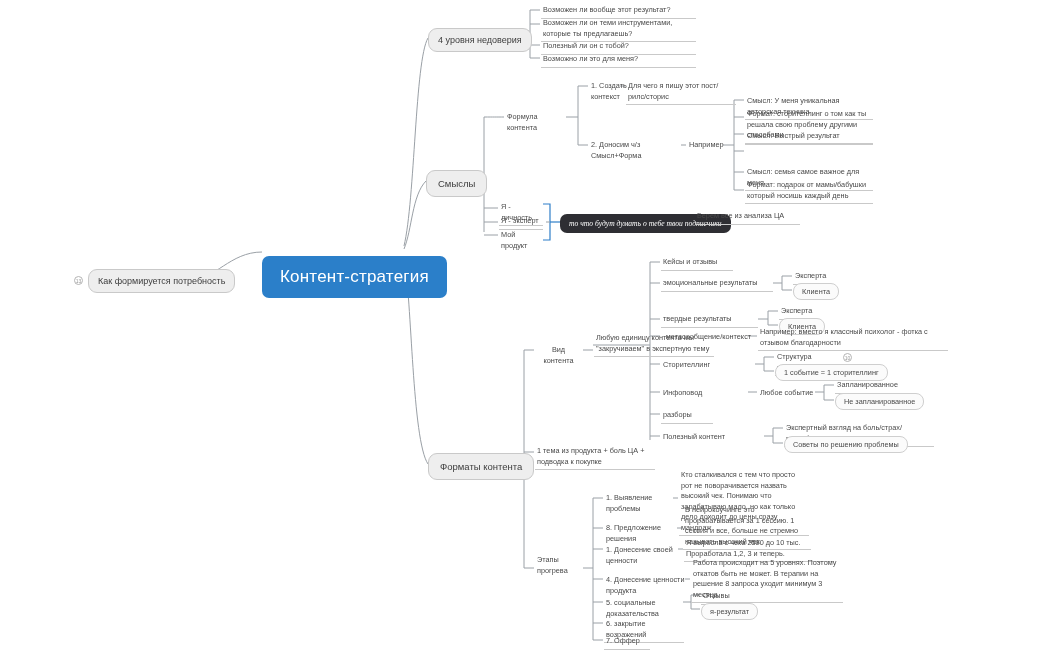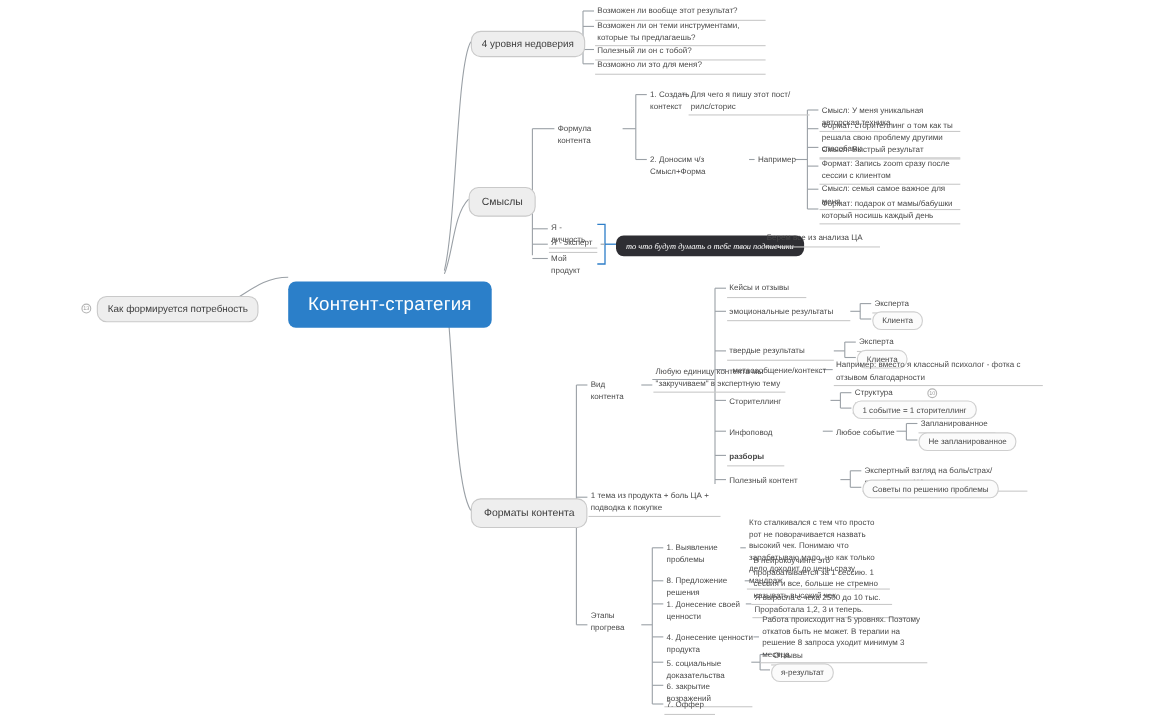--- a/index.html
+++ b/index.html
@@ -206,35 +206,34 @@
 
   <div class="node leaf nb" style="left:589px;top:79px;width:60px;">1. Создать контекст</div>
   <div class="node leaf" style="left:626px;top:79px;width:110px;">Для чего я пишу этот пост/рилс/сторис</div>
 
   <div class="node leaf nb" style="left:589px;top:138px;width:95px;">2. Доносим ч/з Смысл+Форма</div>
   <div class="node leaf nb" style="left:687px;top:138px;width:40px;">Например</div>
 
   <div class="node leaf" style="left:745px;top:94px;width:128px;">Смысл: У меня уникальная авторская техника</div>
   <div class="node leaf" style="left:745px;top:107px;width:128px;">Формат: сторителлинг о том как ты решала свою проблему другими способами</div>
   <div class="node leaf" style="left:745px;top:129px;width:128px;">Смысл: Быстрый результат</div>
-  <div class="node leaf" style="left:745px;top:142px;width:128px;">Формат: Запись zoom сразу после сессии с клиентом</div>
   <div class="node leaf" style="left:745px;top:178px;width:128px;">Формат: подарок от мамы/бабушки который носишь каждый день</div>
   <div class="node leaf" style="left:745px;top:165px;width:128px;">Смысл: семья самое важное для меня</div>
 
   <div class="node leaf" style="left:499px;top:200px;width:44px;">Я - личность</div>
   <div class="node leaf" style="left:499px;top:214px;width:44px;">Я - эксперт</div>
   <div class="node leaf nb" style="left:499px;top:228px;width:44px;">Мой продукт</div>
 
   <div class="node dark" style="left:560px;top:214px;">то что будут думать о тебе твои подписчики</div>
 
   <div class="node leaf" style="left:695px;top:209px;width:105px;">Берем все из анализа ЦА</div>
 
   <div class="node branch" style="left:428px;top:453px;">Форматы контента</div>
 
-  <div class="node leaf nb" style="left:535px;top:343px;width:48px;">Вид контента</div>
+  <div class="node leaf nb" style="left:535px;top:343px;width:48px;text-align:center;">Вид контента</div>
   <div class="node leaf" style="left:594px;top:331px;width:120px;">Любую единицу контента мы "закручиваем" в экспертную тему</div>
 
   <div class="node leaf" style="left:661px;top:255px;width:72px;">Кейсы и отзывы</div>
 
   <div class="node leaf" style="left:661px;top:276px;width:112px;">эмоциональные результаты</div>
   <div class="node leaf" style="left:793px;top:269px;width:40px;">Эксперта</div>
   <div class="node pill" style="left:793px;top:283px;">Клиента</div>
 
   <div class="node leaf" style="left:661px;top:312px;width:97px;">твердые результаты</div>
   <div class="node leaf" style="left:779px;top:304px;width:40px;">Эксперта</div>
@@ -246,21 +245,21 @@
   <div class="node leaf nb" style="left:661px;top:358px;width:94px;">Сторителлинг</div>
   <div class="node leaf" style="left:775px;top:350px;width:65px;">Структура истории</div>
   <div class="node badge" style="left:843px;top:353px;">10</div>
   <div class="node pill" style="left:775px;top:364px;">1 событие = 1 сторителлинг</div>
 
   <div class="node leaf nb" style="left:661px;top:386px;width:60px;">Инфоповод</div>
   <div class="node leaf nb" style="left:758px;top:386px;width:60px;">Любое событие</div>
   <div class="node leaf" style="left:835px;top:378px;width:70px;">Запланированное</div>
   <div class="node pill" style="left:835px;top:393px;">Не запланированное</div>
 
-  <div class="node leaf" style="left:661px;top:408px;width:52px;font-weight:bold;">разборы</div>
+  <div class="node leaf" style="left:661px;top:408px;width:52px;">разборы</div>
 
   <div class="node leaf nb" style="left:661px;top:430px;width:104px;">Полезный контент</div>
   <div class="node leaf" style="left:784px;top:421px;width:150px;">Экспертный взгляд на боль/страх/потребность ЦА</div>
   <div class="node pill" style="left:784px;top:436px;">Советы по решению проблемы</div>
 
   <div class="node leaf" style="left:535px;top:444px;width:120px;">1 тема из продукта + боль ЦА + подводка к покупке</div>
 
   <div class="node leaf nb" style="left:535px;top:553px;width:52px;">Этапы прогрева</div>
 
   <div class="node leaf nb" style="left:604px;top:491px;width:72px;">1. Выявление проблемы</div>

